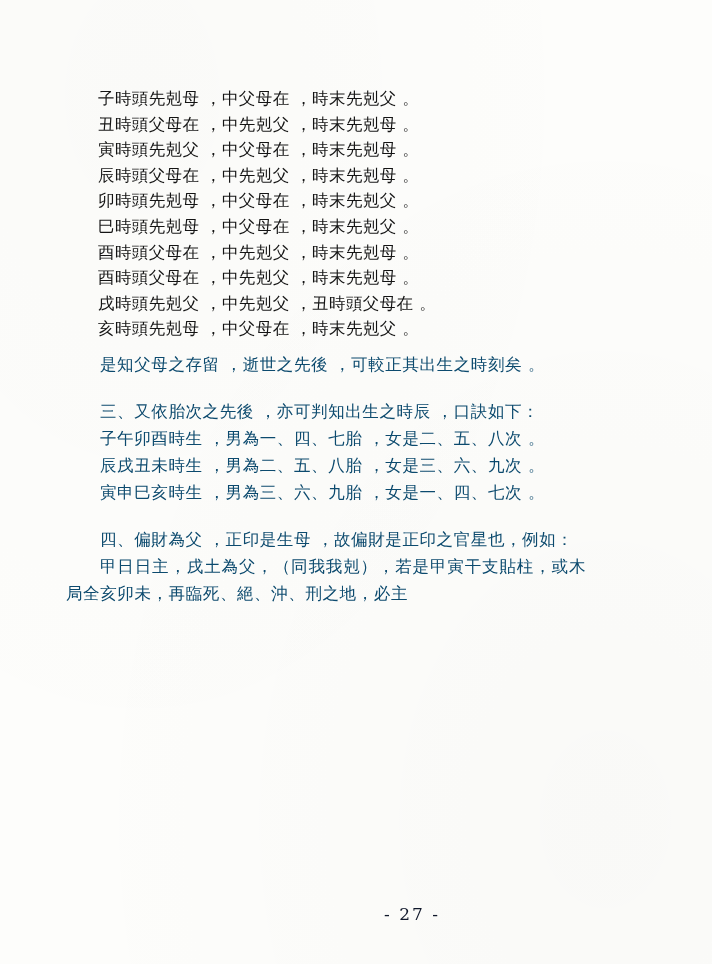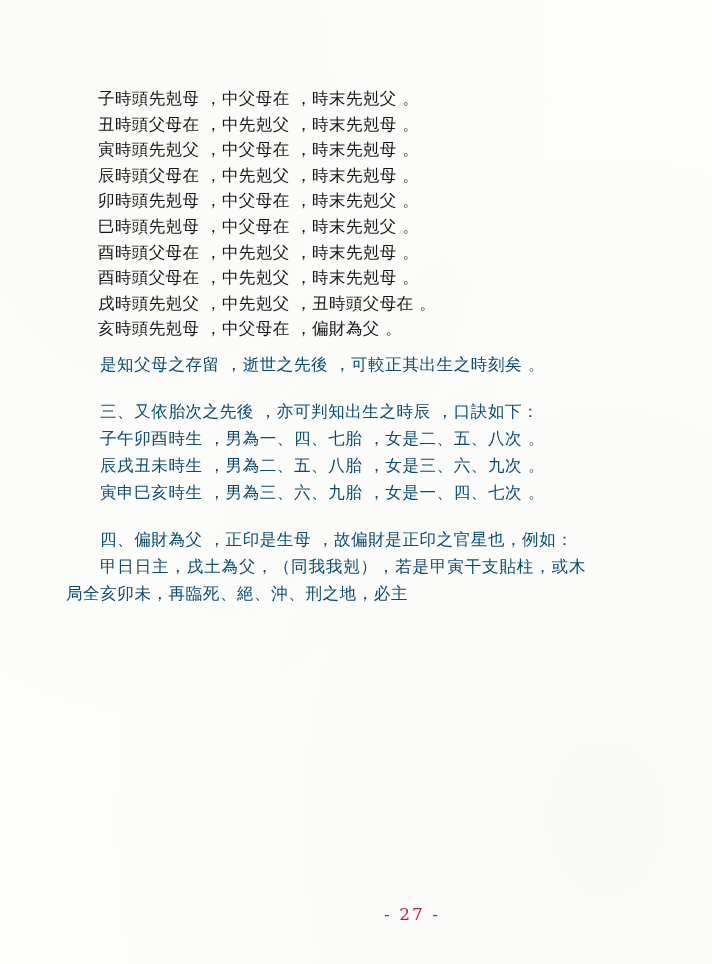--- a/index.html
+++ b/index.html
@@ -62,21 +62,21 @@
   .blank-sm { height: 9px; }
   .blank-md { height: 20px; }
   .page-number {
     position: absolute;
     left: 0;
     right: 0;
     top: 904px;
     text-align: center;
     font-size: 17px;
     letter-spacing: 2px;
-    color: #be185d;
+    color: #0f172a;
     font-family: "DejaVu Serif", "Liberation Serif", serif;
   }
   .pn-inner {
     display: inline-block;
     padding-left: 112px;
   }
 </style>
 </head>
 <body>
 
@@ -87,21 +87,21 @@
 
     <div class="line indent-list">子時頭先剋母 ，中父母在 ，時末先剋父 。</div>
     <div class="line indent-list">丑時頭父母在 ，中先剋父 ，時末先剋母 。</div>
     <div class="line indent-list">寅時頭先剋父 ，中父母在 ，時末先剋母 。</div>
     <div class="line indent-list">辰時頭父母在 ，中先剋父 ，時末先剋母 。</div>
     <div class="line indent-list">卯時頭先剋母 ，中父母在 ，時末先剋父 。</div>
     <div class="line indent-list">巳時頭先剋母 ，中父母在 ，時末先剋父 。</div>
     <div class="line indent-list">酉時頭父母在 ，中先剋父 ，時末先剋母 。</div>
     <div class="line indent-list">酉時頭父母在 ，中先剋父 ，時末先剋母 。</div>
     <div class="line indent-list">戌時頭先剋父 ，中先剋父 ，丑時頭父母在 。</div>
-    <div class="line indent-list">亥時頭先剋母 ，中父母在 ，偏財為父 。</div>
+    <div class="line indent-list">亥時頭先剋母 ，中父母在 ，時末先剋父 。</div>
 
     <div class="blank-sm"></div>
     <div class="para para-indent">是知父母之存留 ，逝世之先後 ，可較正其出生之時刻矣 。</div>
 
     <div class="blank-md"></div>
     <div class="para para-indent">三、又依胎次之先後 ，亦可判知出生之時辰 ，口訣如下：</div>
 
     <div class="para para-indent">子午卯酉時生 ，男為一、四、七胎 ，女是二、五、八次 。</div>
     <div class="para para-indent">辰戌丑未時生 ，男為二、五、八胎 ，女是三、六、九次 。</div>
     <div class="para para-indent">寅申巳亥時生 ，男為三、六、九胎 ，女是一、四、七次 。</div>

